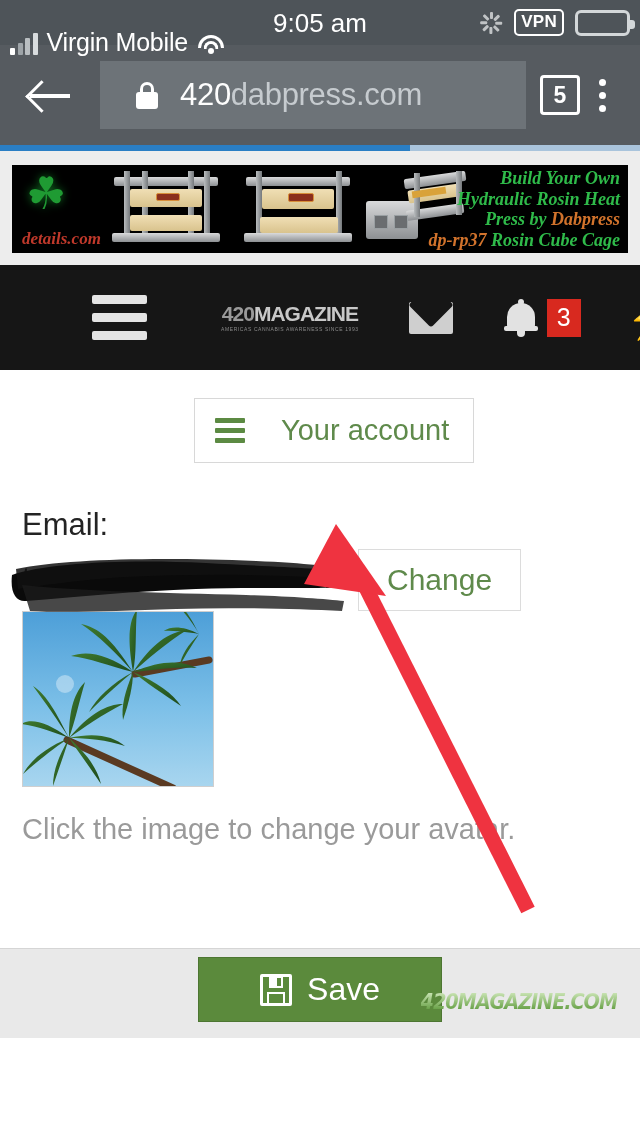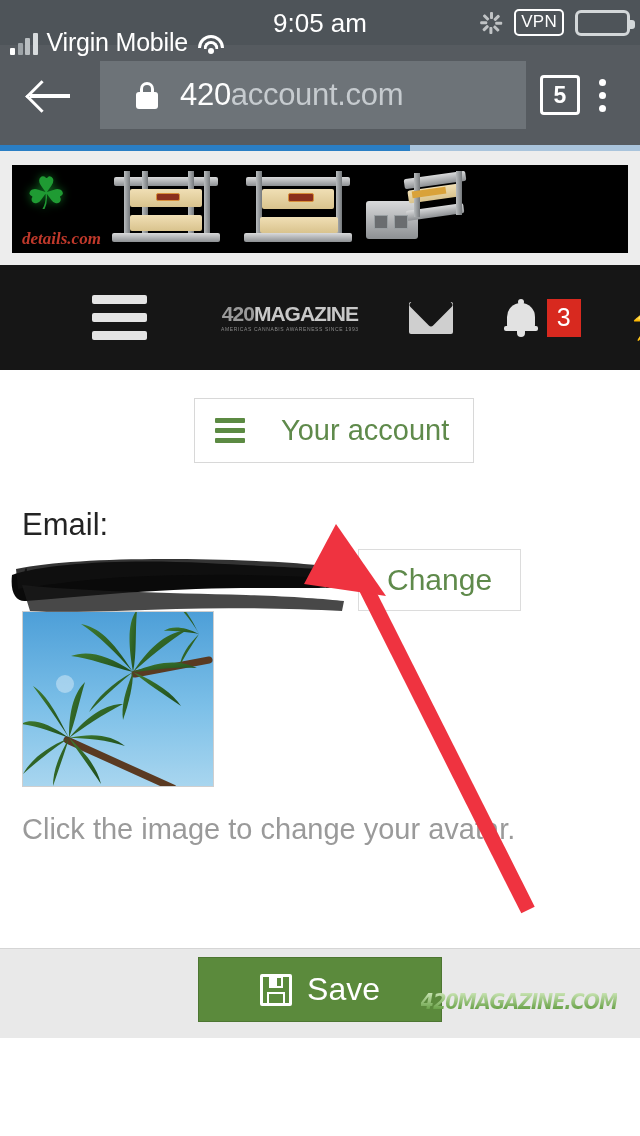--- a/index.html
+++ b/index.html
@@ -30,21 +30,21 @@
      border: 3px solid #fff; border-bottom: none; border-radius: 50% 50% 0 0 / 100% 100% 0 0; }
   .wifi .w1 { width: 26px; height: 13px; top: 2px; }
   .wifi .w2 { width: 15px; height: 8px; top: 8px; }
   .wifi .w3 { width: 6px; height: 6px; top: 15px; border-radius: 50%; background: #fff; border: none; }
   .sb-time { position: absolute; left: 0; right: 0; text-align: center; font-size: 26px; top: 8px; }
   .sb-right { margin-left: auto; display: flex; align-items: center; gap: 11px; position: relative; z-index: 2; }
   .spinner { width: 24px; height: 24px; position: relative; opacity: .75; }
   .spinner i { position: absolute; left: 11px; top: 1px; width: 2.5px; height: 7px;
     background: #e7e9ea; border-radius: 1px; transform-origin: 1.2px 11px; }
   .vpn { border: 2.5px solid #fff; border-radius: 5px; font-size: 17px;
-     padding: 1px 5px 2px; font-weight: normal; letter-spacing: .3px; }
+     padding: 1px 5px 2px; font-weight: bold; letter-spacing: .3px; }
   .battery { width: 55px; height: 26px; border: 3px solid #d3d7d9; border-radius: 6px;
      position: relative; padding: 2px; }
   .battery .fill { height: 100%; background: #fff; border-radius: 2px; }
   .battery:after { content: ""; position: absolute; right: -8px; top: 7px;
      width: 5px; height: 9px; background: #d3d7d9; border-radius: 0 3px 3px 0; }
 
   
   .chrome { height: 100px; background: #565b60; display: flex; align-items: center; padding: 0 16px; }
   .back-arrow { width: 54px; height: 54px; position: relative; flex: none; margin-left: 8px; }
   .back-arrow:before { content:""; position:absolute; left: 6px; top: 26px; width: 40px; height: 3.5px; background:#fff; }
@@ -188,21 +188,21 @@
     </div>
   </div>
 
   <div class="chrome">
     <div class="back-arrow"></div>
     <div class="omnibox">
       <span class="lock">
           <span class="shackle"></span>
           <span class="body"></span>
         </span>
-      <span class="url"><b>420</b><span>account.com</span></span>
+      <span class="url"><b>420</b><span>dabpress.com</span></span>
     </div>
     <div class="tabcount">5</div>
     <div class="kebab">
         <i></i>
         <i></i>
         <i></i>
       </div>
   </div>
 
   <div class="progress">
@@ -239,20 +239,26 @@
         <i class="plate" style="left:40px;top:4px;width:62px;height:10px;transform:rotate(-8deg);"></i>
         <i class="wood" style="left:44px;top:16px;width:52px;height:13px;transform:rotate(-8deg);"></i>
         <i class="plate" style="left:42px;top:36px;width:58px;height:10px;transform:rotate(-8deg);"></i>
         <i class="rod" style="left:50px;top:2px;height:44px;"></i>
         <i class="rod" style="left:92px;top:0px;height:44px;"></i>
         <i style="position:absolute;left:10px;top:44px;width:14px;height:14px;background:#6a6d70;border:1px solid #9aa0a3;"></i>
         <i style="position:absolute;left:30px;top:44px;width:14px;height:14px;background:#6a6d70;border:1px solid #9aa0a3;"></i>
         <i style="position:absolute;left:48px;top:18px;width:34px;height:7px;background:#d9a23a;transform:rotate(-8deg);"></i>
       </span>
 
+      <span class="adtext">
+        <span>Build Your Own</span><br>
+        <span>Hydraulic Rosin Heat</span><br>
+        <span>Press by </span><span class="amber">Dabpress</span><br>
+        <span class="amber">dp-rp37</span><span> Rosin Cube Cage</span>
+      </span>
     </div>
   </div>
 
   <div class="sitenav">
     <div class="nav-inner">
       <div class="burger">
           <i></i>
           <i></i>
           <i></i>
         </div>

